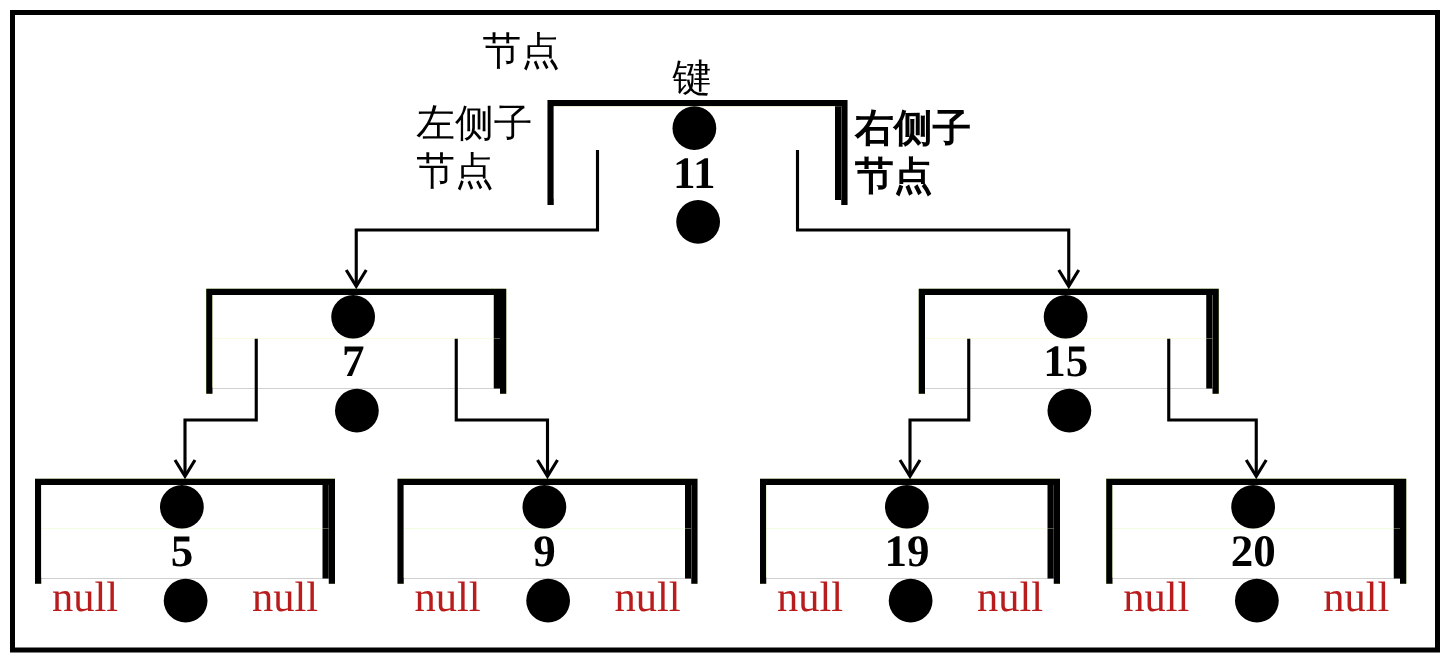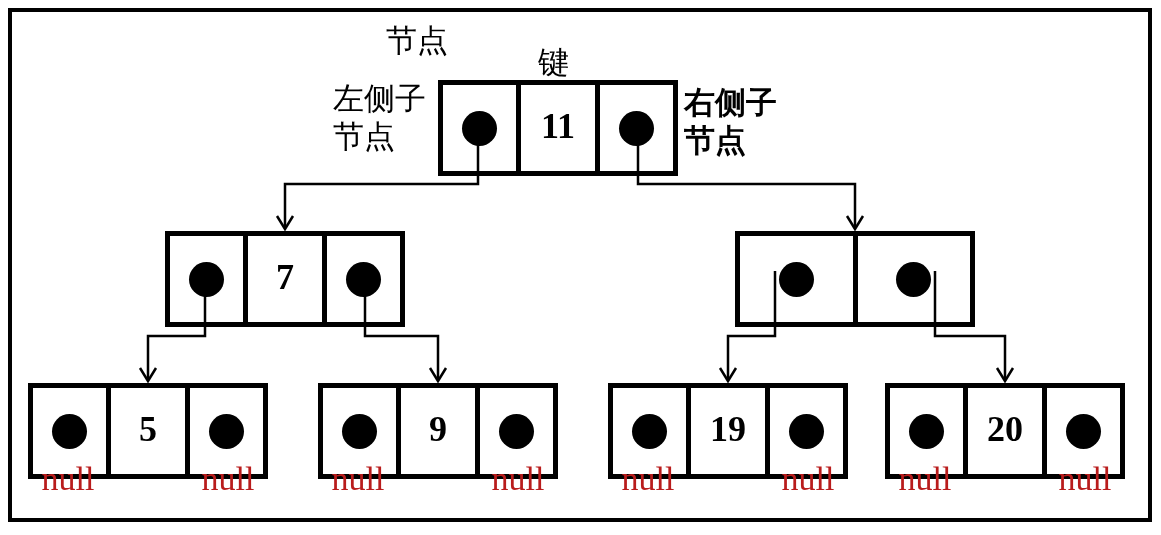--- a/index.html
+++ b/index.html
@@ -15,26 +15,27 @@
   #frame {
     position: absolute;
     left: 8px; top: 8px;
     width: 1144px; height: 514px;
     border: 4px solid #000;
     box-sizing: border-box;
     background: #ffffff;
   }
   .node {
     position: absolute;
-    width: 240px; height: 96px;
+    width: 240px; height: 84px;
     border: 5px solid #000;
     box-sizing: border-box;
     display: flex;
     background: #bef264;
     z-index: 2;
+    flex-direction: column;
   }
   .cell {
     flex: 1 1 0;
     display: flex;
     align-items: center;
     justify-content: center;
     border-right: 5px solid #000;
     background: #ffffff;
   }
   .cell:last-child { border-right: none; }
@@ -107,20 +108,21 @@
     <div class="cell key">7</div>
     <div class="cell">
         <span class="dot"></span>
       </div>
   </div>
 
   <div class="node" style="left:735px; top:231px;">
     <div class="cell">
         <span class="dot"></span>
       </div>
+    <div class="cell key">15</div>
     <div class="cell">
         <span class="dot"></span>
       </div>
   </div>
 
   <div class="node" style="left:28px; top:383px;">
     <div class="cell">
         <span class="dot"></span>
       </div>
     <div class="cell key">5</div>

